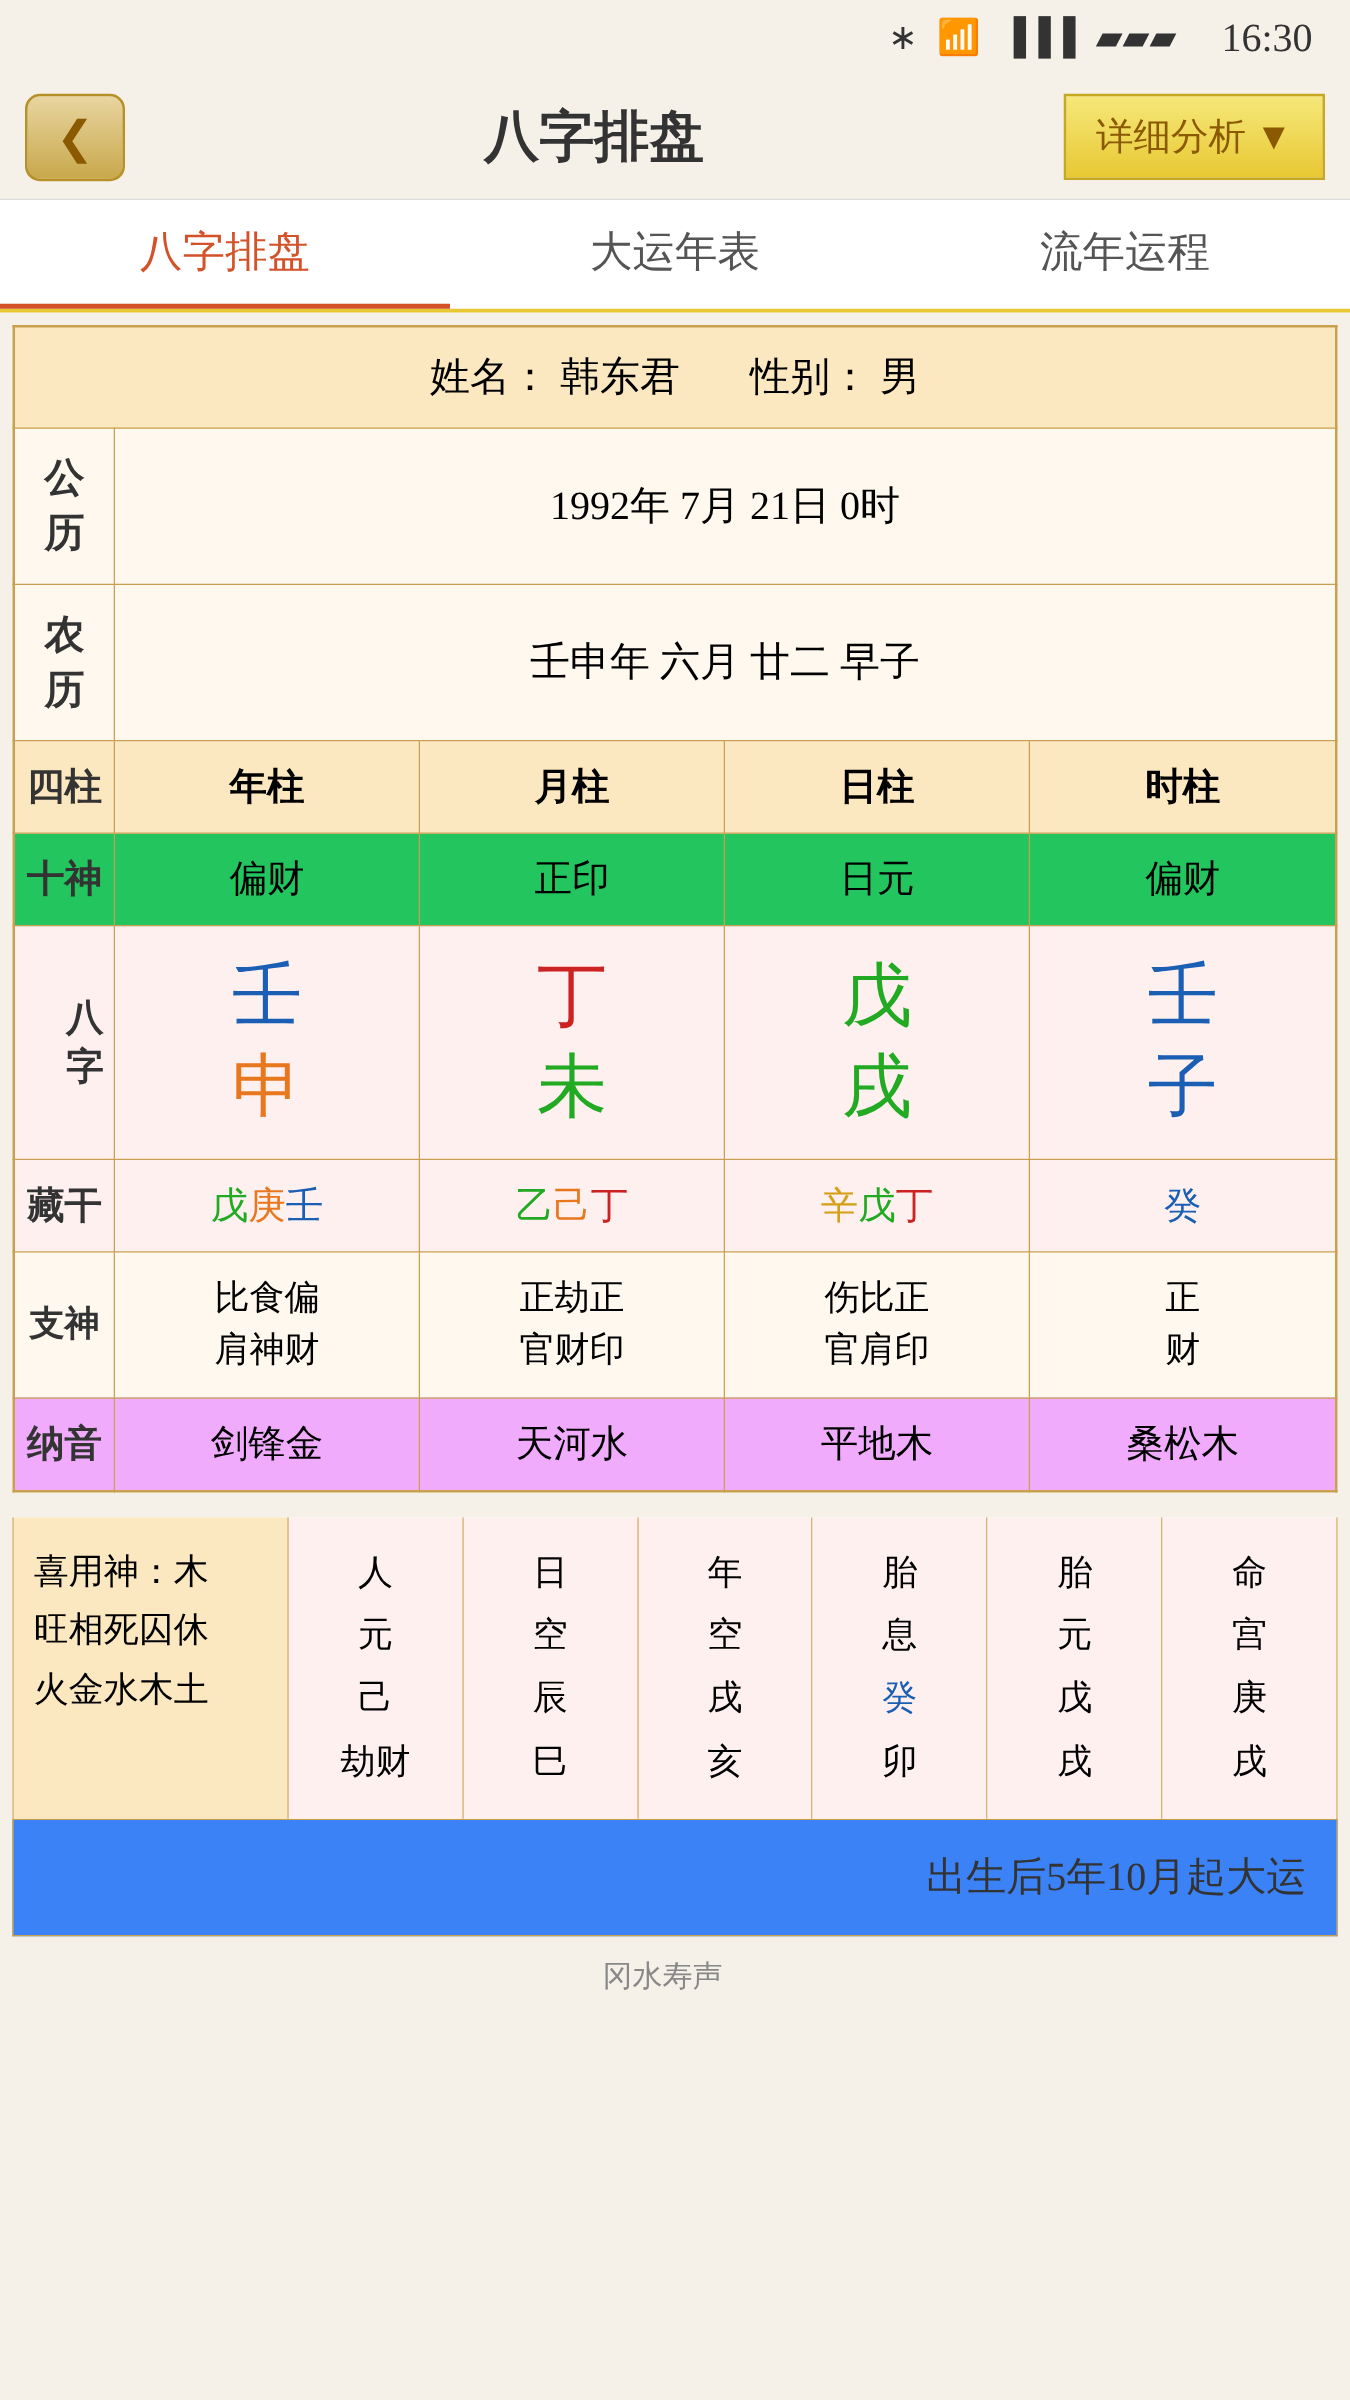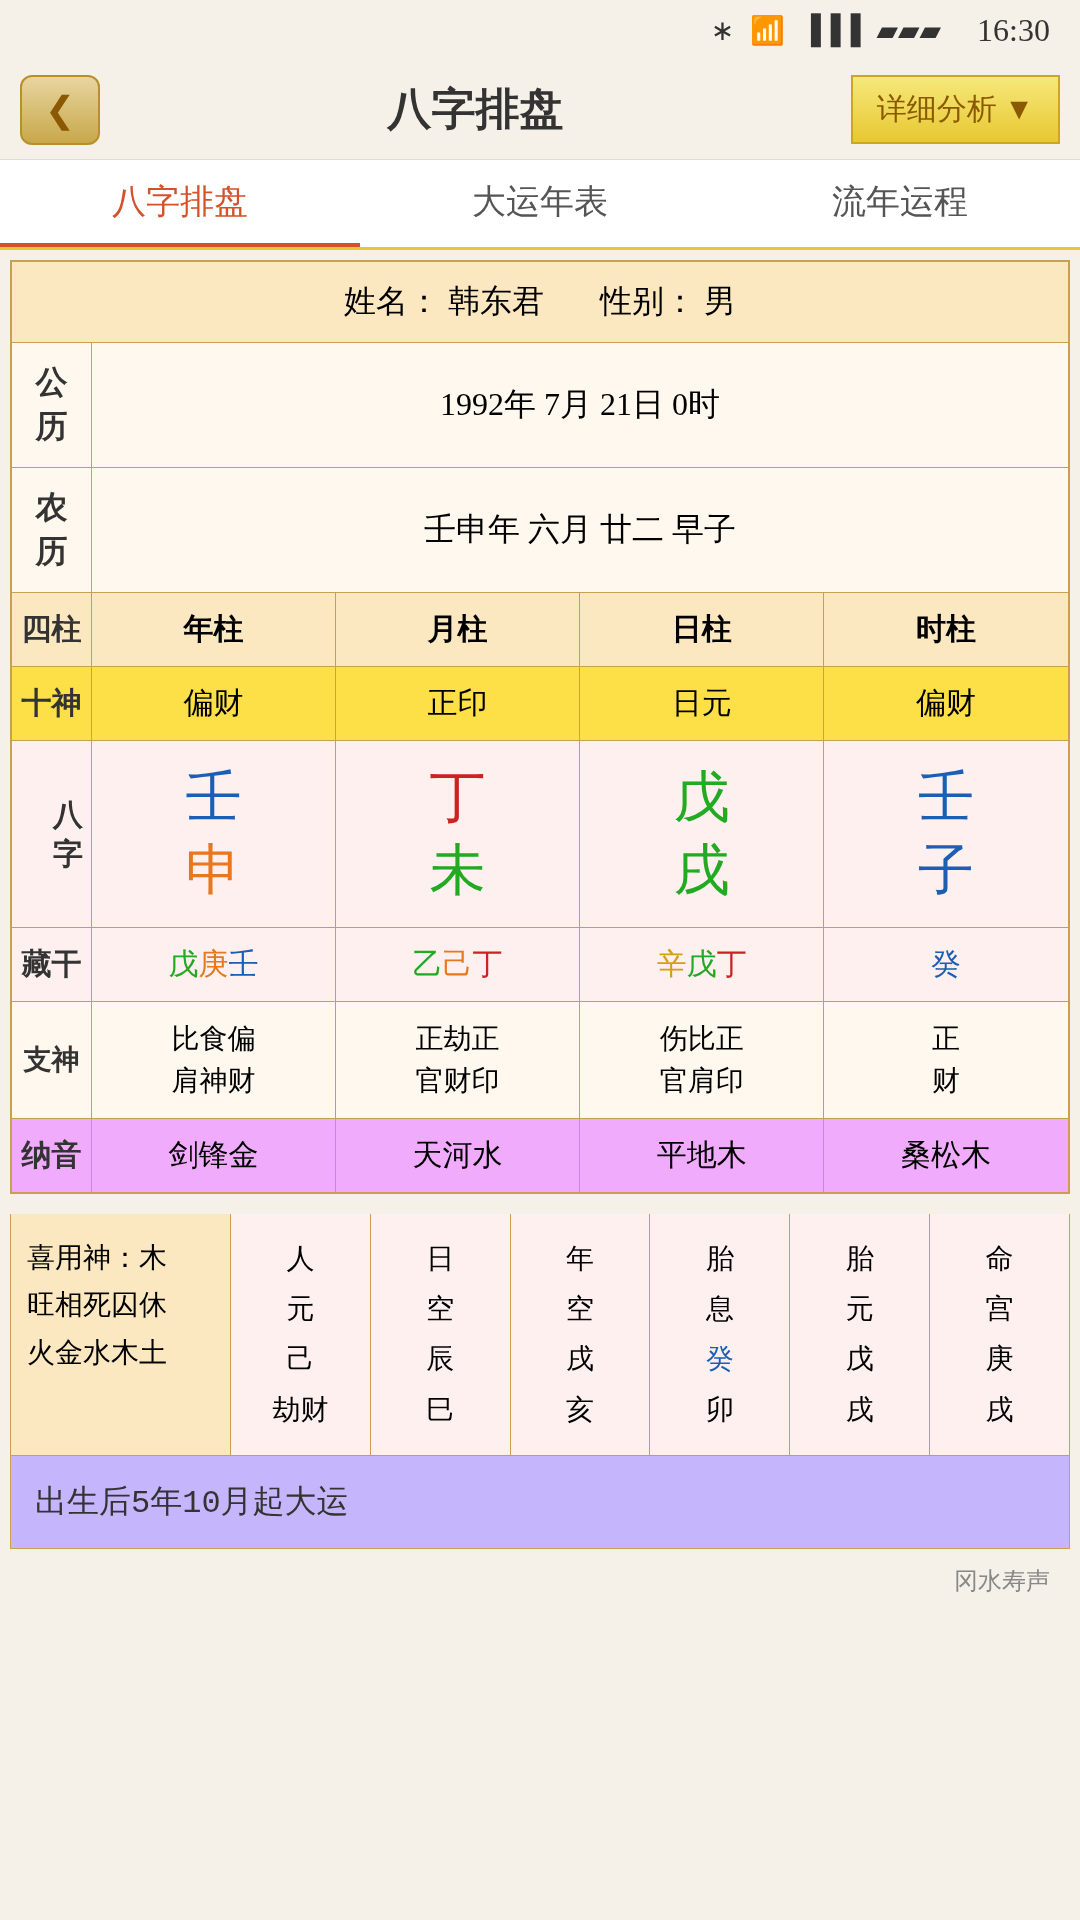--- a/index.html
+++ b/index.html
@@ -146,21 +146,21 @@
 
     
     .sizhu-header td {
       background: #fce8c0;
       font-size: 30px;
       font-weight: bold;
     }
 
     
     .shishen-row td {
-      background: #fde047;
+      background: #22c55e;
       font-size: 30px;
     }
 
     
     .bazi-row td {
       background: #fff0f0;
       font-size: 56px;
       line-height: 1.3;
       padding: 20px 8px;
     }
@@ -219,32 +219,31 @@
       font-size: 28px;
       line-height: 1.8;
       text-align: center;
     }
     .bottom-col:last-child {
       border-right: none;
     }
 
     .footer-row {
       width: 100%;
-      text-align: left;
+      text-align: right;
       padding: 24px;
       font-size: 32px;
       color: #333;
-      background: #c4b5fd;
+      background: #3b82f6;
       border: 1px solid #c8a050;
       border-top: none;
-      font-family: Liberation Mono, monospace;
     }
 
     .watermark {
-      text-align: right;
+      text-align: center;
       padding: 16px 20px 0 0;
       font-size: 24px;
       color: #888;
     }
 
     
     .blue { color: #1a5fb4; }
     .red { color: #cc2222; }
     .green { color: #22aa22; }
     .orange { color: #e87820; }

